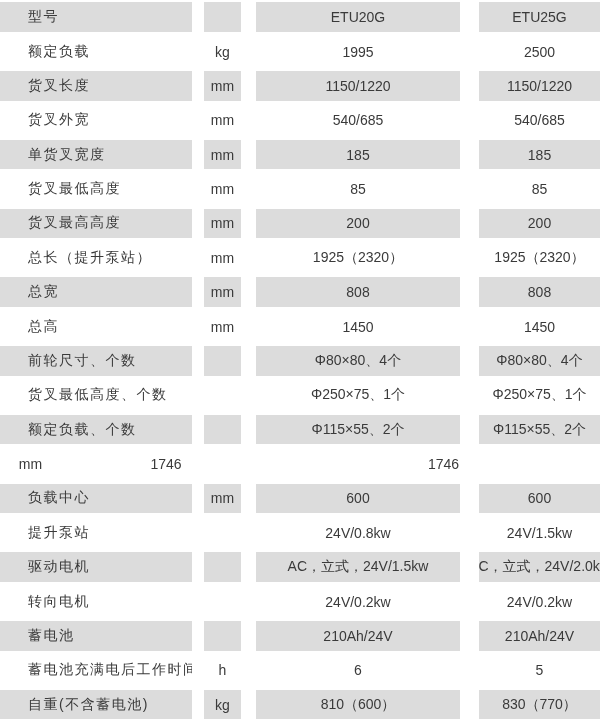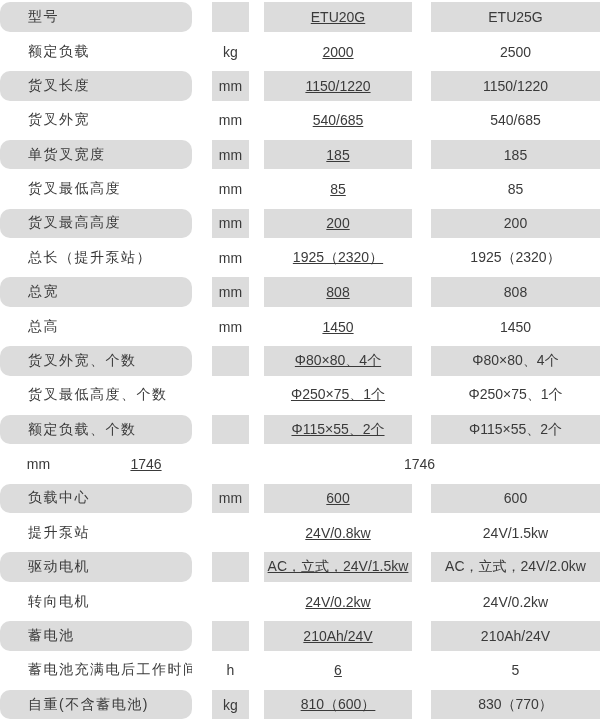--- a/index.html
+++ b/index.html
@@ -37,51 +37,49 @@
     overflow: hidden;
   }
   .row.shade .cell {
     background: #dcdcdc;
   }
   .c-label {
     width: 192px;
     justify-content: flex-start;
     padding-left: 28px;
     letter-spacing: 1.5px;
-    border-radius: 10px;
   }
   .c-unit {
     width: 37px;
-    margin-left: 20px;
+    margin-left: 12px;
   }
   .c-v1 {
-    width: 148px;
+    width: 204px;
     margin-left: 15px;
-    text-decoration: underline;
   }
   .c-v2 {
     flex: 1;
     margin-left: 19px;
   }
 </style>
 </head>
 <body>
 
 <div class="spec-table">
   <div class="row shade">
     <div class="cell c-label">型号</div>
     <div class="cell c-unit"></div>
     <div class="cell c-v1">ETU20G</div>
     <div class="cell c-v2">ETU25G</div>
   </div>
 
   <div class="row">
     <div class="cell c-label">额定负载</div>
     <div class="cell c-unit">kg</div>
-    <div class="cell c-v1">2000</div>
+    <div class="cell c-v1">1995</div>
     <div class="cell c-v2">2500</div>
   </div>
 
   <div class="row shade">
     <div class="cell c-label">货叉长度</div>
     <div class="cell c-unit">mm</div>
     <div class="cell c-v1">1150/1220</div>
     <div class="cell c-v2">1150/1220</div>
   </div>
 
@@ -128,21 +126,21 @@
   </div>
 
   <div class="row">
     <div class="cell c-label">总高</div>
     <div class="cell c-unit">mm</div>
     <div class="cell c-v1">1450</div>
     <div class="cell c-v2">1450</div>
   </div>
 
   <div class="row shade">
-    <div class="cell c-label">货叉外宽、个数</div>
+    <div class="cell c-label">前轮尺寸、个数</div>
     <div class="cell c-unit"></div>
     <div class="cell c-v1">Φ80×80、4个</div>
     <div class="cell c-v2">Φ80×80、4个</div>
   </div>
 
   <div class="row">
     <div class="cell c-label">货叉最低高度、个数</div>
     <div class="cell c-unit"></div>
     <div class="cell c-v1">Φ250×75、1个</div>
     <div class="cell c-v2">Φ250×75、1个</div>

